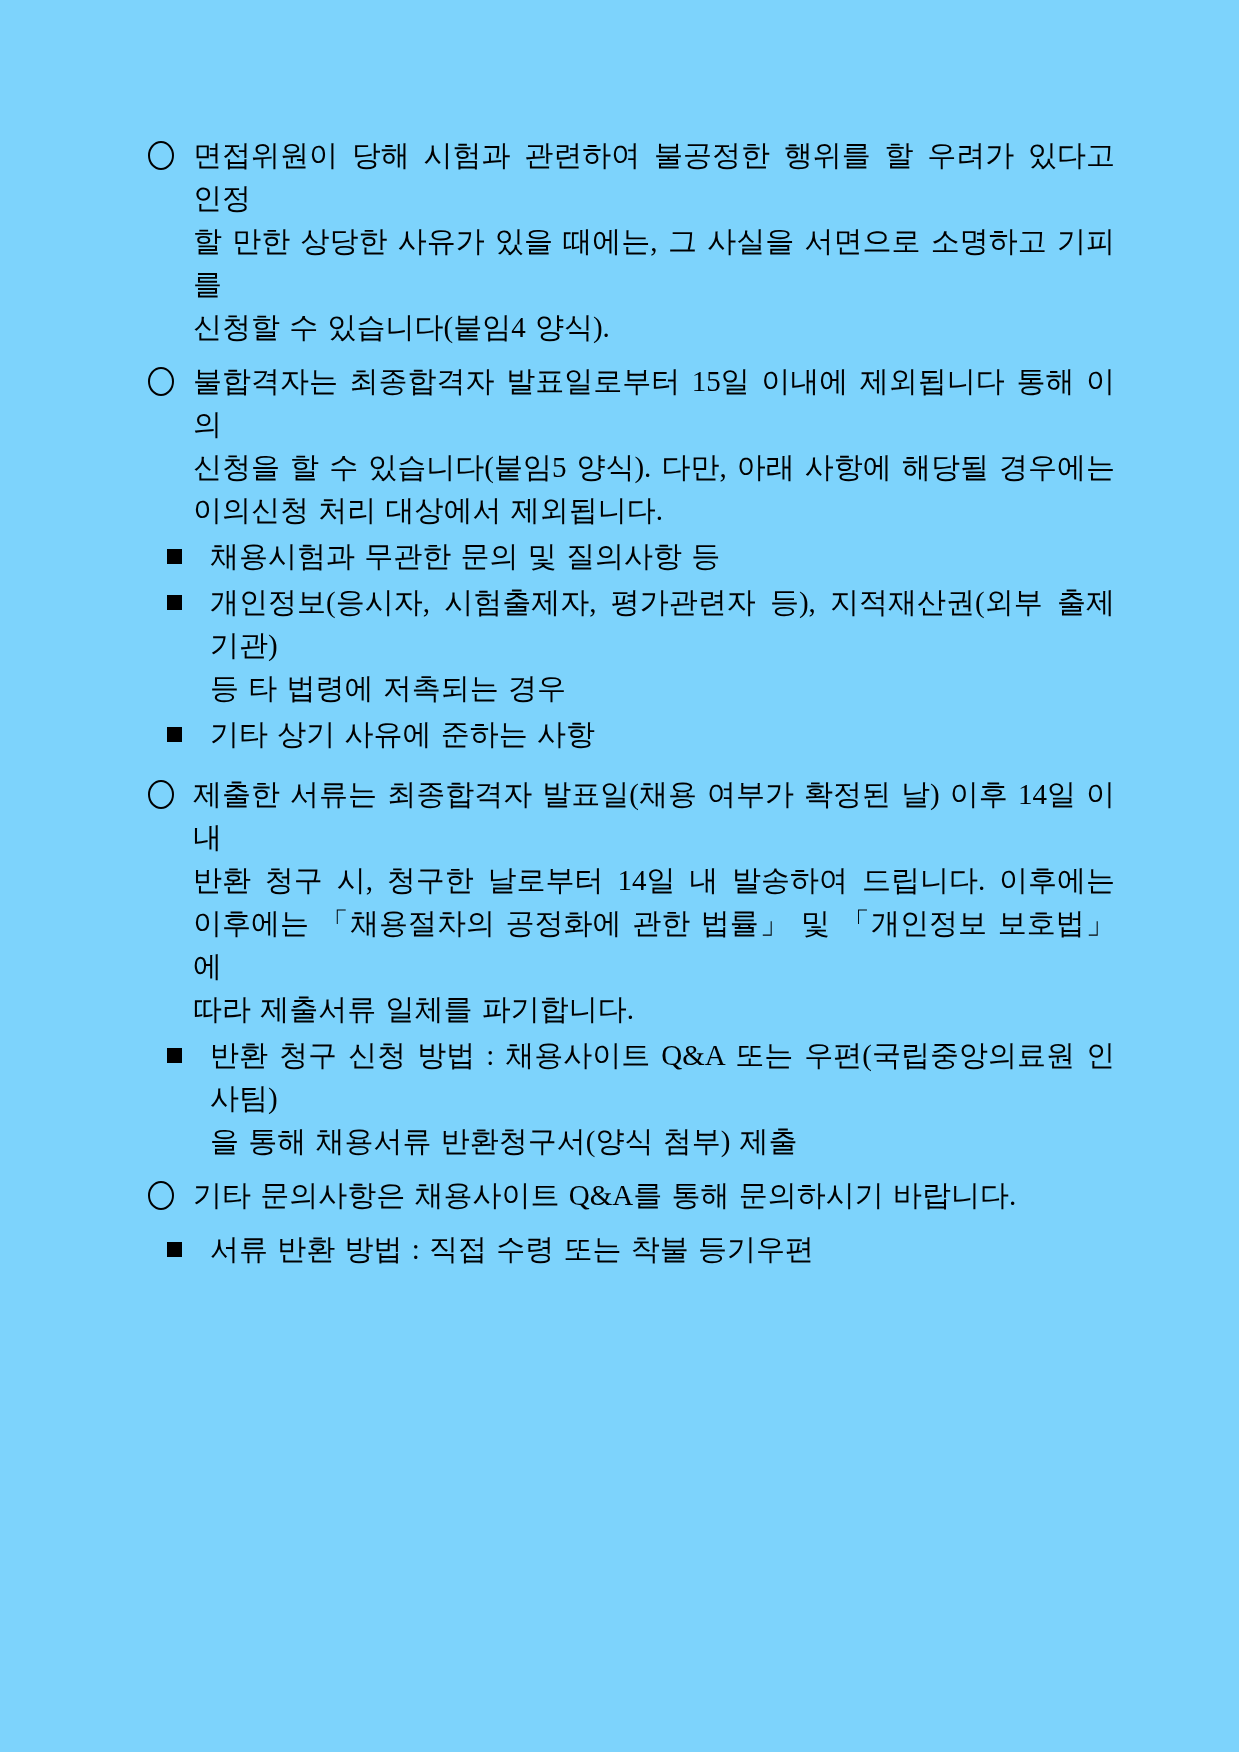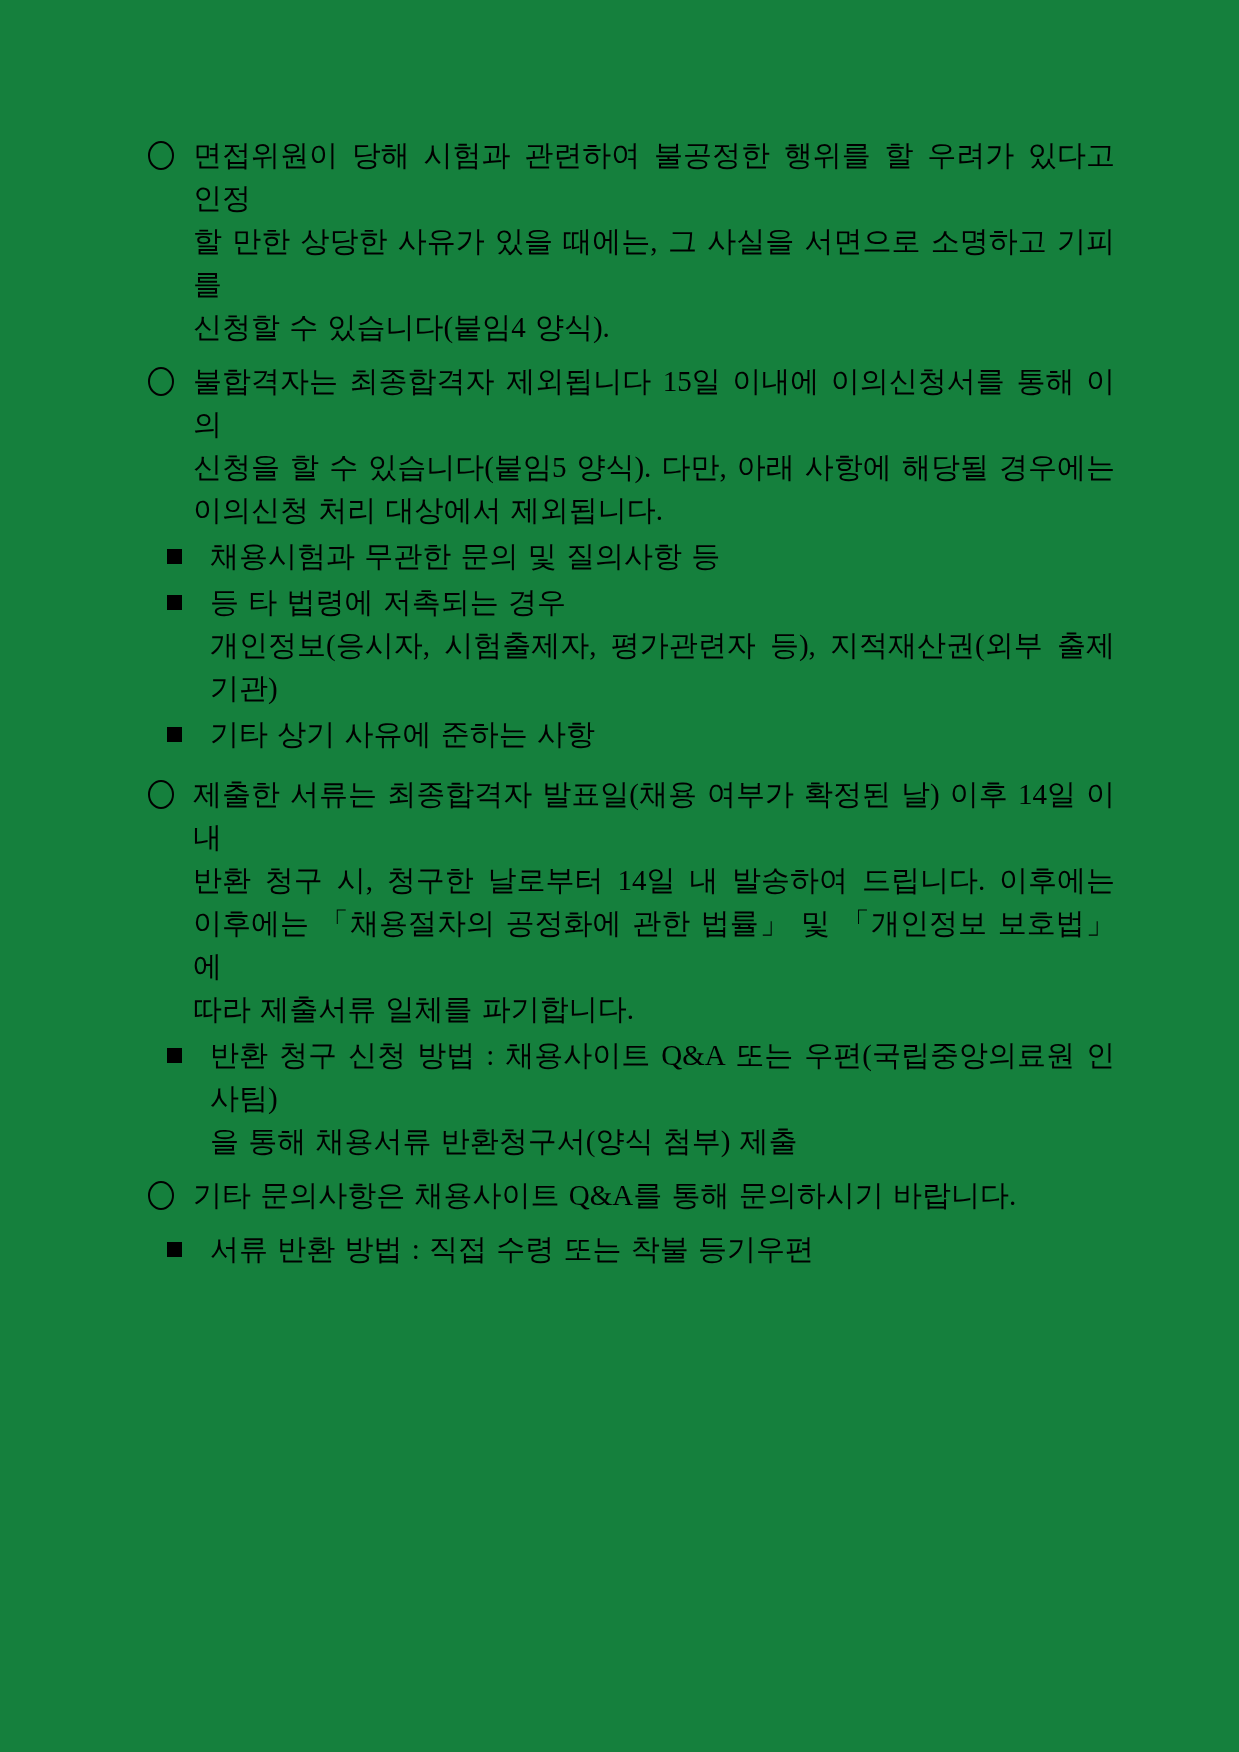--- a/index.html
+++ b/index.html
@@ -10,21 +10,21 @@
     font-family: "Liberation Serif", "DejaVu Serif", serif;
     color: #000000;
     position: relative;
     overflow: hidden;
   }
   .page {
     position: absolute;
     left: 0; top: 0;
     width: 1239px;
     height: 1752px;
-    background: #15803d;
+    background: #7dd3fc;
   }
   .content {
     position: absolute;
     left: 148px;
     top: 134px;
     width: 967px;
   }
   .para {
     position: relative;
     font-size: 29px;
@@ -67,32 +67,32 @@
 <div class="page">
   <div class="content">
       <div class="para circle">
         <span class="bullet-shape"></span>
         <div class="line">면접위원이 당해 시험과 관련하여 불공정한 행위를 할 우려가 있다고 인정</div>
         <div class="line">할 만한 상당한 사유가 있을 때에는, 그 사실을 서면으로 소명하고 기피를</div>
         <div class="line last">신청할 수 있습니다(붙임4 양식).</div>
       </div>
       <div class="para circle gap-md">
         <span class="bullet-shape"></span>
-        <div class="line">불합격자는 최종합격자 제외됩니다 15일 이내에 이의신청서를 통해 이의</div>
+        <div class="line">불합격자는 최종합격자 발표일로부터 15일 이내에 제외됩니다 통해 이의</div>
         <div class="line">신청을 할 수 있습니다(붙임5 양식). 다만, 아래 사항에 해당될 경우에는</div>
         <div class="line last">이의신청 처리 대상에서 제외됩니다.</div>
       </div>
       <div class="para square gap-sm">
         <span class="bullet-shape"></span>
         <div class="line last">채용시험과 무관한 문의 및 질의사항 등</div>
       </div>
       <div class="para square gap-sm">
         <span class="bullet-shape"></span>
+        <div class="line">개인정보(응시자, 시험출제자, 평가관련자 등), 지적재산권(외부 출제기관)</div>
         <div class="line last">등 타 법령에 저촉되는 경우</div>
-        <div class="line">개인정보(응시자, 시험출제자, 평가관련자 등), 지적재산권(외부 출제기관)</div>
       </div>
       <div class="para square gap-sm">
         <span class="bullet-shape"></span>
         <div class="line last">기타 상기 사유에 준하는 사항</div>
       </div>
       <div class="para circle gap-lg">
         <span class="bullet-shape"></span>
         <div class="line">제출한 서류는 최종합격자 발표일(채용 여부가 확정된 날) 이후 14일 이내</div>
         <div class="line">반환 청구 시, 청구한 날로부터 14일 내 발송하여 드립니다. 이후에는</div>
         <div class="line">이후에는 「채용절차의 공정화에 관한 법률」 및 「개인정보 보호법」에</div>

